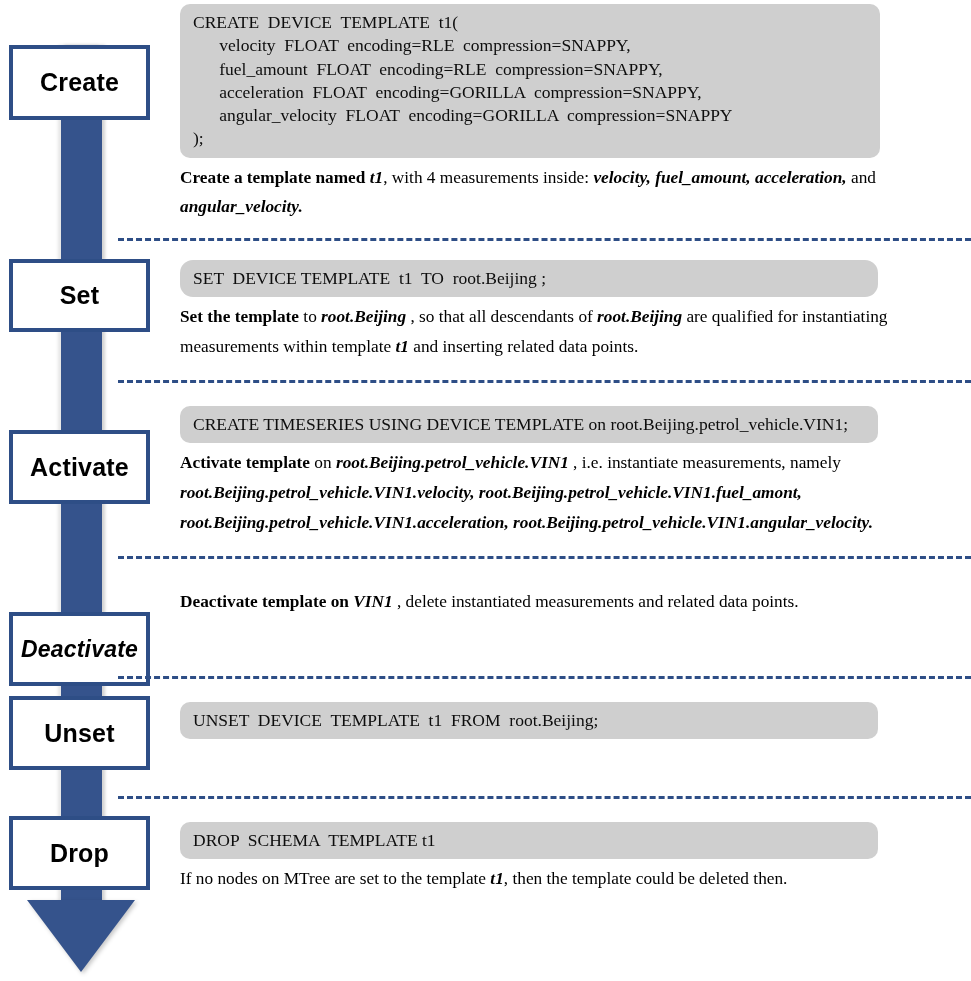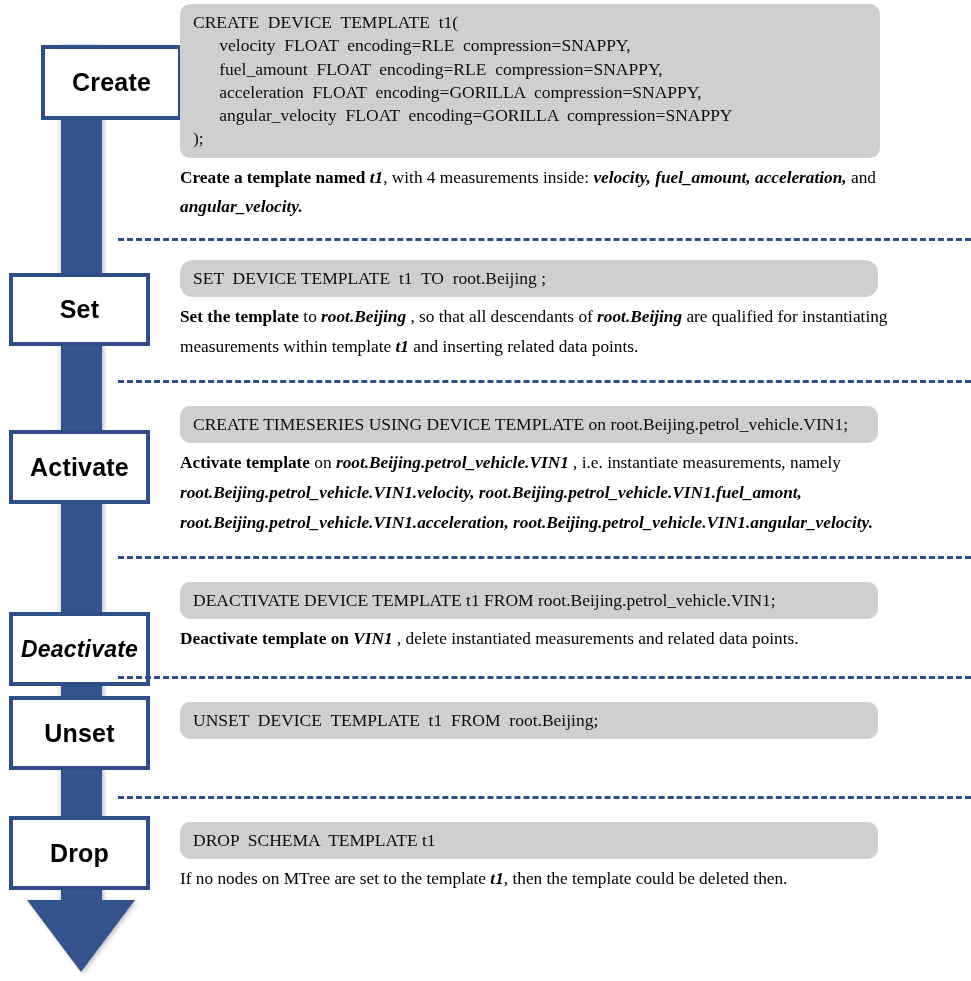--- a/index.html
+++ b/index.html
@@ -54,22 +54,22 @@
     display: flex;
     align-items: center;
     justify-content: center;
     font-family: "Liberation Sans", sans-serif;
     font-weight: bold;
     color: #000000;
     letter-spacing: .2px;
   }
   .stage-box .stage-label { line-height: 1; white-space: nowrap; }
 
-  #stage-create     { top: 45px;  height: 75px; font-size: 25px; margin-left: 32px; }
-  #stage-set        { top: 273px; height: 73px; font-size: 25px; }
+  #stage-create     { top: 45px;  height: 75px; font-size: 25px; }
+  #stage-set        { top: 259px; height: 73px; font-size: 25px; }
   #stage-activate   { top: 430px; height: 74px; font-size: 25px; }
   #stage-deactivate { top: 612px; height: 74px; font-size: 23px; font-style: italic; }
   #stage-unset      { top: 696px; height: 74px; font-size: 25px; }
   #stage-drop       { top: 816px; height: 74px; font-size: 25px; }
 
   
   #content-column {
     position: absolute;
     left: 168px;
     top: 0;
@@ -184,21 +184,20 @@
     <div class="code-block" id="code-set">SET  DEVICE TEMPLATE  t1  TO  root.Beijing ;</div>
     <div class="desc"><b>Set the template </b><span>to </span><i>root.Beijing</i><span> , so that all descendants of </span><i>root.Beijing</i><span> are qualified for instantiating measurements within template </span><i>t1</i><span> and inserting related data points.</span></div>
   </div>
 
   <div class="section" id="section-activate">
     <div class="code-block" id="code-activate">CREATE TIMESERIES USING DEVICE TEMPLATE on root.Beijing.petrol_vehicle.VIN1;</div>
     <div class="desc"><b>Activate template </b><span>on </span><i>root.Beijing.petrol_vehicle.VIN1</i><span> , i.e. instantiate measurements, namely </span><i>root.Beijing.petrol_vehicle.VIN1.velocity,   root.Beijing.petrol_vehicle.VIN1.fuel_amont, root.Beijing.petrol_vehicle.VIN1.acceleration,   root.Beijing.petrol_vehicle.VIN1.angular_velocity.</i></div>
   </div>
 
   <div class="section" id="section-deactivate">
-    <div class="code-block" id="code-deactivate">DEACTIVATE DEVICE TEMPLATE t1 FROM root.Beijing.petrol_vehicle.VIN1;</div>
     <div class="desc"><b>Deactivate template on </b><i>VIN1</i><span> ,   delete instantiated measurements and related data points.</span></div>
   </div>
 
   <div class="section" id="section-unset">
     <div class="code-block" id="code-unset">UNSET  DEVICE  TEMPLATE  t1  FROM  root.Beijing;</div>
   </div>
 
   <div class="section" id="section-drop">
     <div class="code-block" id="code-drop">DROP  SCHEMA  TEMPLATE t1</div>
     <div class="desc"><span>If no nodes on MTree are set to the template </span><i>t1</i><span>, then the template could be deleted then.</span></div>

